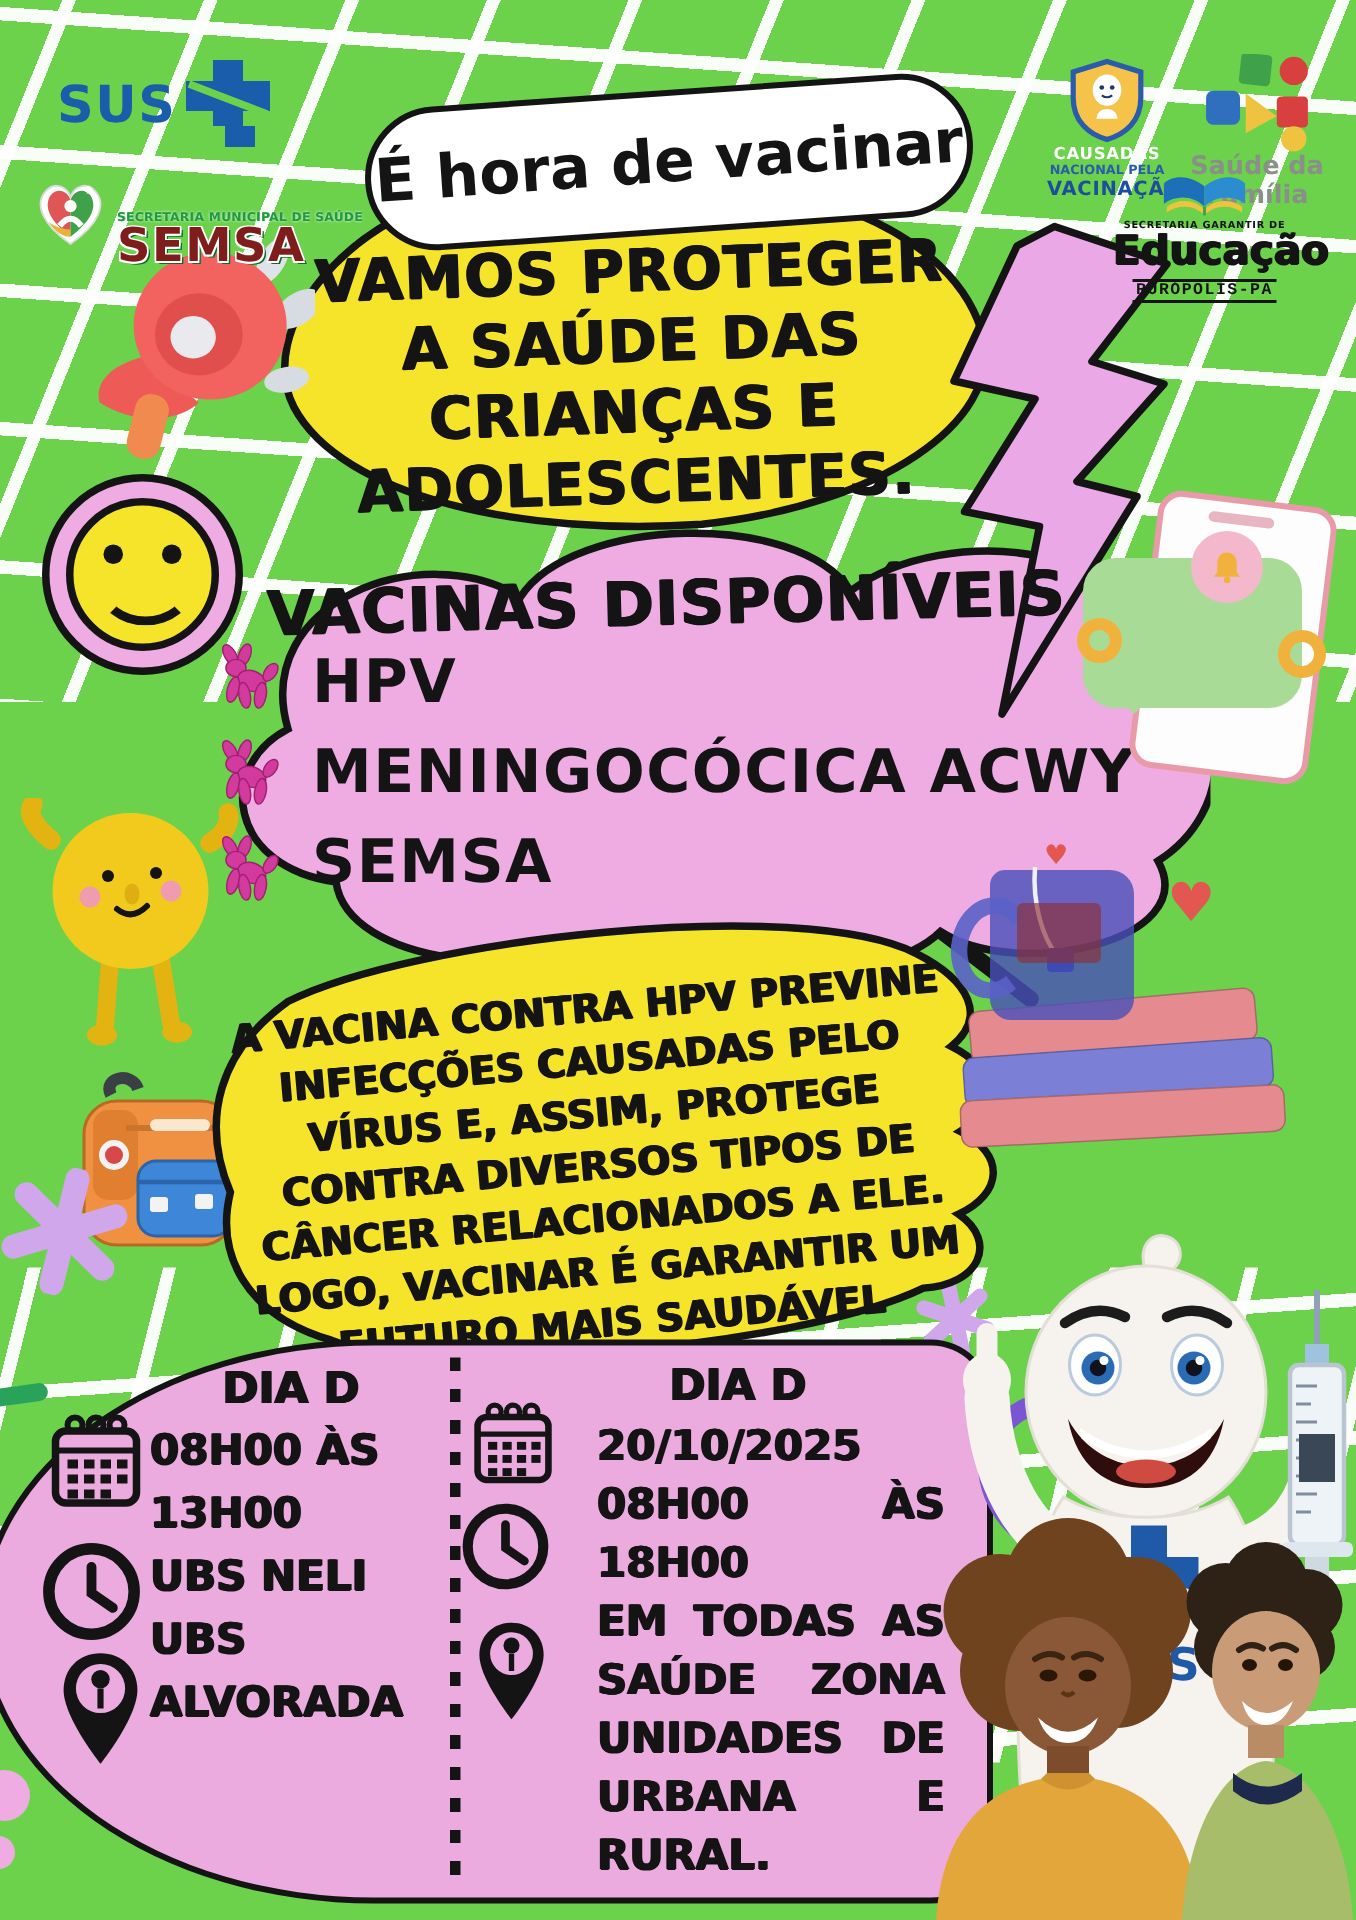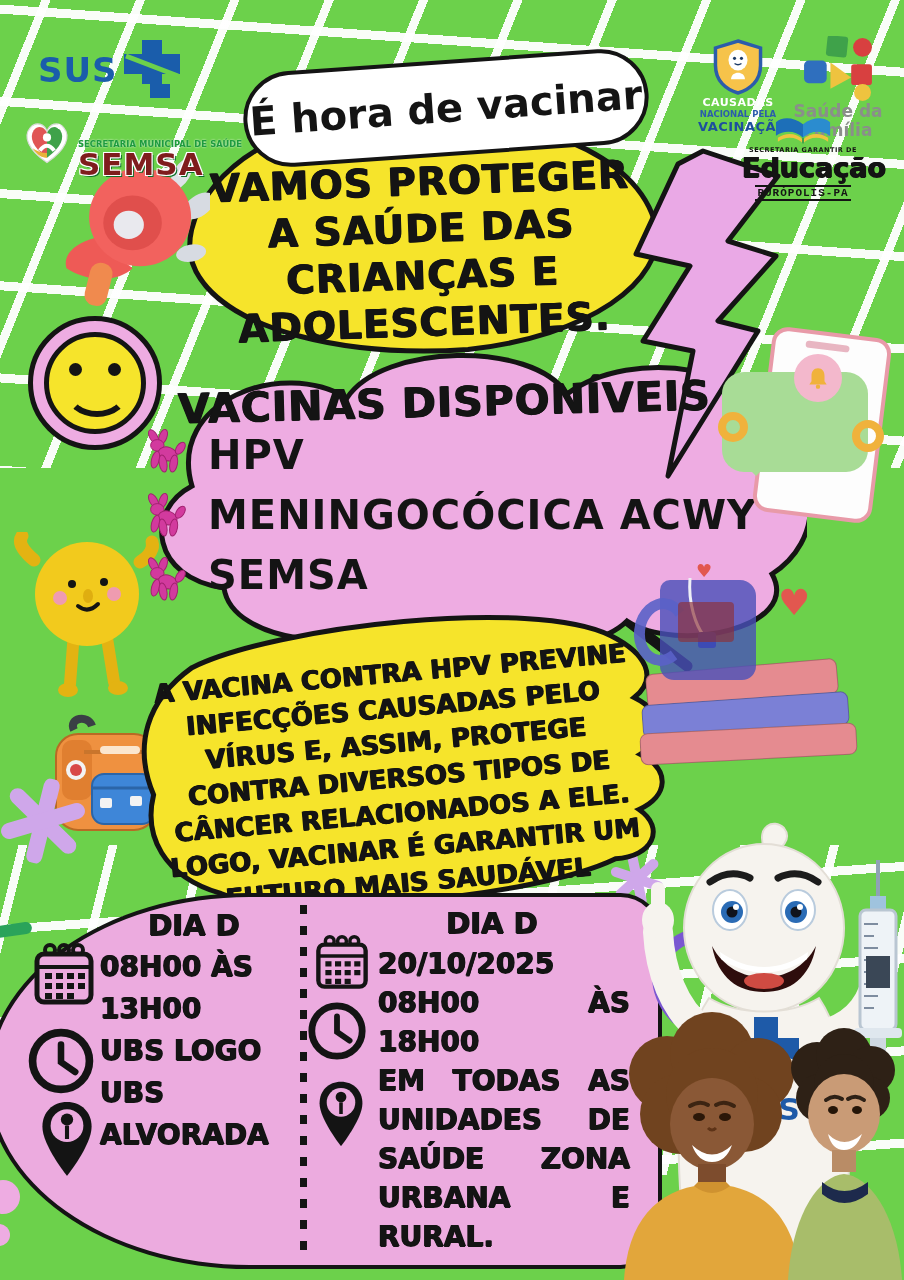--- a/index.html
+++ b/index.html
@@ -33,21 +33,21 @@
   .info-text{position:absolute;left:10px;top:44px;width:532px;text-align:center;
     font-size:26px;font-weight:bold;line-height:35px;transform:rotate(-2deg);}
   
   .panel{left:-14px;top:893px;width:668px;height:368px;background:#ecabdf;border:4px solid #141414;
     border-radius:280px 44px 44px 280px / 200px 44px 44px 200px;z-index:7;}
   .divider{left:300px;top:905px;width:7px;height:346px;z-index:8;
     background:repeating-linear-gradient(180deg,#141414 0 9px,transparent 9px 21px);}
   .ev-title{font-size:29px;font-weight:bold;text-align:center;z-index:9;}
   .ev-lines{z-index:9;font-size:28px;font-weight:bold;}
   .ev-lines .ln{height:42px;display:block;line-height:42px;white-space:nowrap;}
-  .ev2 .ln{height:39px;line-height:39px;}
+  .ev2 .ln{height:39px;line-height:39px;margin-left:20px;}
   .jst{text-align:justify;text-align-last:justify;white-space:normal;}
   .ev-icon{z-index:9;}
   
   .smiley{left:28px;top:316px;width:124px;height:124px;border-radius:50%;background:#eeace2;
     border:5px solid #141414;z-index:6;display:flex;align-items:center;justify-content:center;}
   .smiley-face{width:92px;height:92px;border-radius:50%;background:#f6e42b;border:5px solid #141414;position:relative;}
   .smiley .eye{position:absolute;width:13px;height:13px;border-radius:50%;background:#141414;top:26px;}
   .smiley .mouth{position:absolute;left:16px;top:28px;width:52px;height:40px;border:6px solid transparent;
     border-bottom-color:#141414;border-radius:50%;}
   .donut{border-radius:50%;border:8px solid #f0b23c;background:transparent;z-index:7;}
@@ -301,21 +301,21 @@
   </svg>
   <svg class="abs ev-icon" style="left:38px;top:1098px" width="58" height="82" viewBox="0 0 56 80">
     <path d="M28 4 C14 4 4 14 4 28 C4 46 28 76 28 76 C28 76 52 46 52 28 C52 14 42 4 28 4 Z" fill="#141414"></path>
     <circle cx="28" cy="27" r="16" fill="#ecabdf"></circle>
       <circle cx="28" cy="21" r="6" fill="#141414"></circle>
       <line x1="28" y1="27" x2="28" y2="40" stroke="#141414" stroke-width="4"></line>
   </svg>
   <div class="abs ev-lines fat" style="left:100px;top:946px;width:196px">
     <span class="ln">08H00 ÀS</span>
     <span class="ln">13H00</span>
-    <span class="ln">UBS LOGO</span>
+    <span class="ln">UBS NELI</span>
     <span class="ln">UBS</span>
     <span class="ln">ALVORADA</span>
   </div>
 
   <div class="abs ev-title fat" style="left:372px;top:906px;width:240px">DIA D</div>
   <svg class="abs ev-icon" style="left:314px;top:934px" width="56" height="58" viewBox="0 0 64 66">
     <circle cx="18" cy="8" r="5" fill="none" stroke="#141414" stroke-width="4"></circle>
       <circle cx="32" cy="8" r="5" fill="none" stroke="#141414" stroke-width="4"></circle>
       <circle cx="46" cy="8" r="5" fill="none" stroke="#141414" stroke-width="4"></circle>
     <rect x="5" y="12" width="54" height="48" rx="7" fill="#ecabdf" stroke="#141414" stroke-width="5"></rect>
@@ -342,22 +342,22 @@
     <path d="M28 4 C14 4 4 14 4 28 C4 46 28 76 28 76 C28 76 52 46 52 28 C52 14 42 4 28 4 Z" fill="#141414"></path>
     <circle cx="28" cy="27" r="16" fill="#ecabdf"></circle>
       <circle cx="28" cy="21" r="6" fill="#141414"></circle>
       <line x1="28" y1="27" x2="28" y2="40" stroke="#141414" stroke-width="4"></line>
   </svg>
   <div class="abs ev-lines ev2 fat" style="left:378px;top:944px;width:252px">
     <span class="ln">20/10/2025</span>
     <span class="ln jst">08H00 ÀS</span>
     <span class="ln">18H00</span>
     <span class="ln jst">EM TODAS AS</span>
+    <span class="ln jst">SAÚDE ZONA</span>
     <span class="ln jst">UNIDADES DE</span>
-    <span class="ln jst">SAÚDE ZONA</span>
     <span class="ln jst">URBANA E</span>
     <span class="ln">RURAL.</span>
   </div>
 
   <div class="abs" style="left:-8px;top:924px;width:40px;height:12px;border-radius:7px;background:#2aa35a;transform:rotate(-8deg);z-index:6"></div>
   <div class="abs panel-pink-bit" style="left:-14px;top:1180px;width:34px;height:34px"></div>
   <div class="abs panel-pink-bit" style="left:-12px;top:1224px;width:22px;height:22px"></div>
 
   <svg class="abs" style="left:642px;top:932px;width:62px;height:92px;z-index:7" viewBox="0 0 60 90">
     <path d="M42 6 C10 20 8 58 34 84" stroke="#7a57d1" stroke-width="13" fill="none" stroke-linecap="round"></path>

